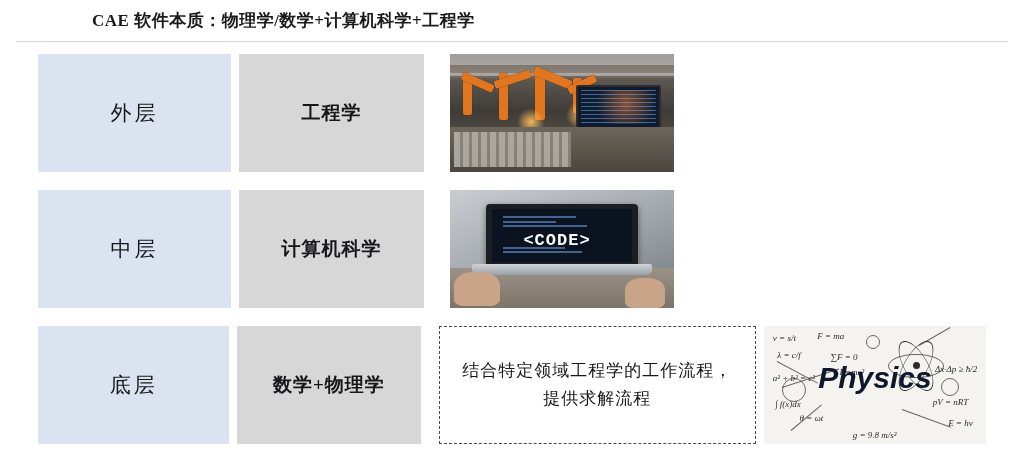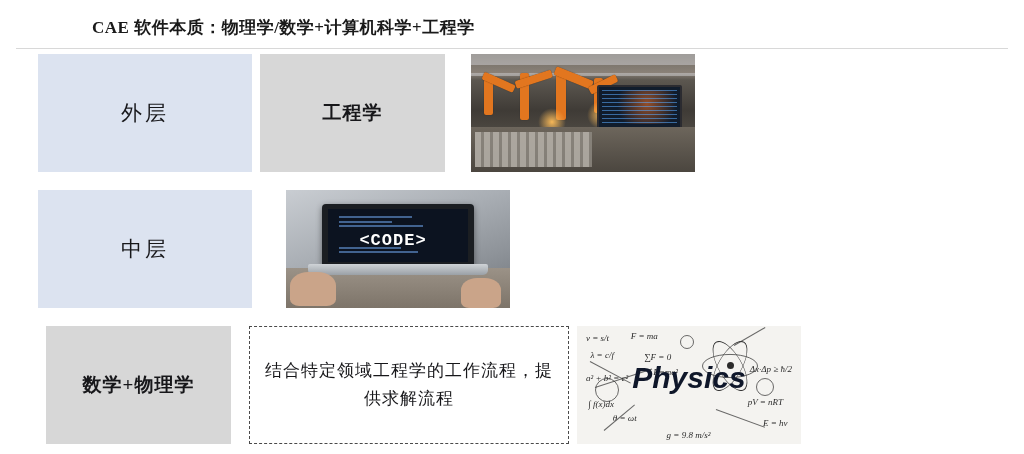--- a/index.html
+++ b/index.html
@@ -22,21 +22,20 @@
   }
   .title-bar {
     position: absolute;
     left: 0;
     top: 0;
     width: 839px;
     height: 44px;
     display: flex;
     align-items: center;
     box-sizing: border-box;
-    margin-top: 7px;
   }
   .title-accent {
     position: absolute;
     left: 37px;
     top: 8px;
     width: 4px;
     height: 26px;
     background: #ffffff;
   }
   .title-text {
@@ -72,21 +71,21 @@
     width: 948px;
     height: 118px;
     display: flex;
     align-items: stretch;
   }
   .row-0 { top: 0px; }
   .row-1 { top: 136px; }
   .row-2 { top: 272px; }
 
   .cell-layer {
-    width: 214px;
+    width: 193px;
     background: #dce3f0;
     display: flex;
     align-items: center;
     justify-content: center;
     font-size: 21px;
     letter-spacing: 3px;
     color: #17171a;
   }
   .gap-a { width: 8px; }
   .cell-field {
@@ -338,20 +337,21 @@
           <div class="screen" style="right:6%;top:26%;width:36%;height:34%;"></div>
           <div class="floor"></div>
           <div class="panelgrid"></div>
         </div>
       </div>
     </div>
 
     <div class="row row-1">
       <div class="cell-layer">中层</div>
       <div class="gap-a"></div>
+      <div class="cell-field">计算机科学</div>
       <div class="gap-b"></div>
       <div class="gap-c"></div>
       <div class="cell-img">
         <div class="img-code">
           <div class="desk"></div>
           <div class="lid">
             <div class="scr">
               <div class="ln" style="left:8%;top:14%;width:52%;"></div>
               <div class="ln" style="left:8%;top:22%;width:38%;"></div>
               <div class="ln" style="left:8%;top:30%;width:60%;"></div>
@@ -361,20 +361,21 @@
             </div>
           </div>
           <div class="base"></div>
           <div class="hand" style="left:2%;bottom:2%;width:46px;height:34px;"></div>
           <div class="hand" style="right:4%;bottom:0%;width:40px;height:30px;"></div>
         </div>
       </div>
     </div>
 
     <div class="row row-2">
+      <div class="cell-layer">底层</div>
       <div class="gap-a"></div>
       <div class="cell-field">数学+物理学</div>
       <div class="gap-b"></div>
       <div class="cell-desc">结合特定领域工程学的工作流程，提供求解流程</div>
       <div class="gap-c"></div>
       <div class="cell-img">
         <div class="img-physics">
           <div class="atom">
               <i></i>
               <i></i>

